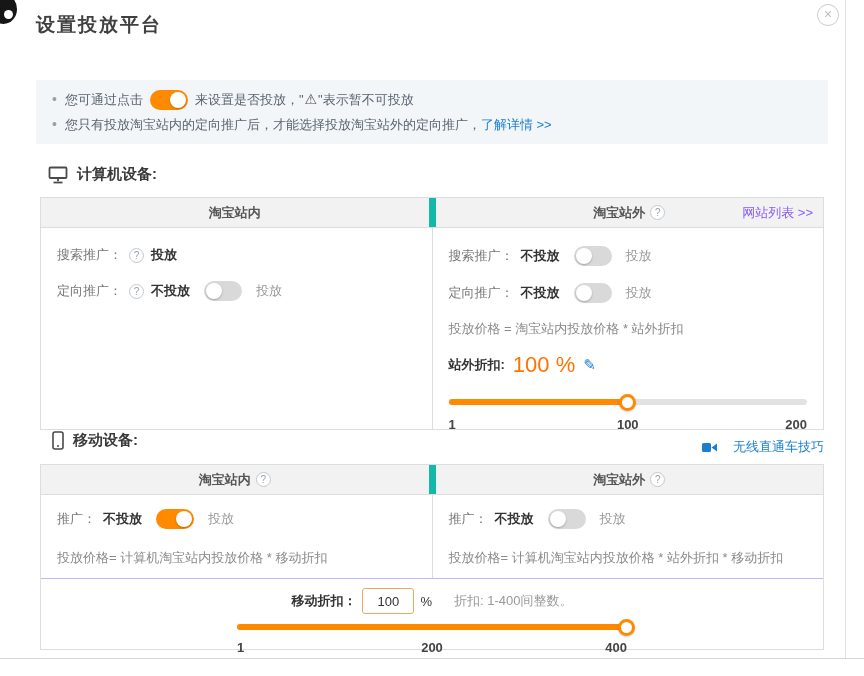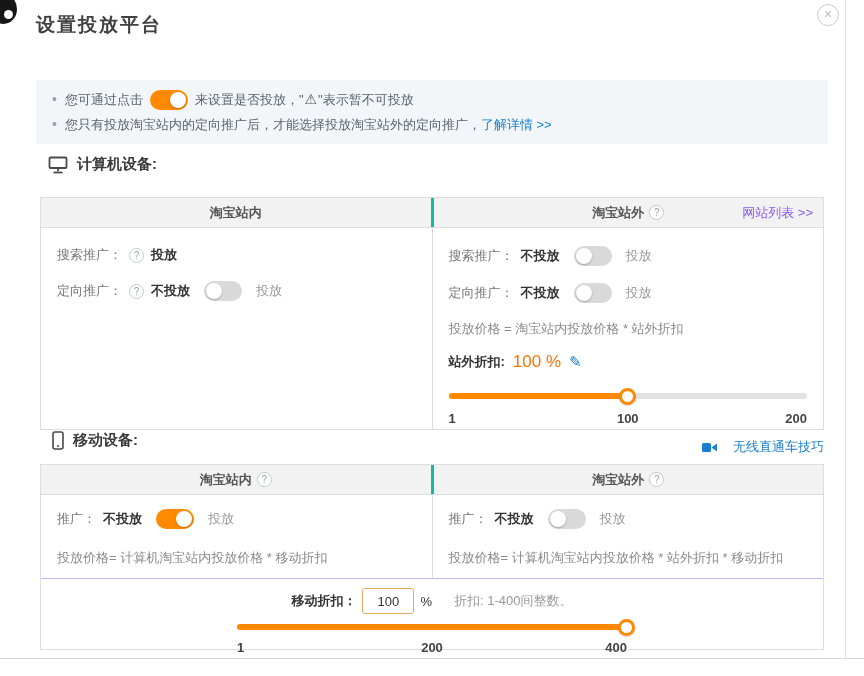--- a/index.html
+++ b/index.html
@@ -29,46 +29,46 @@
   .toggle.on{background:#ff8a00;}
   .toggle.off{background:#d9d9d9;}
   .toggle .knob{position:absolute;top:2px;width:16px;height:16px;border-radius:50%;background:#fff;box-shadow:0 1px 2px rgba(0,0,0,.25);}
   .toggle.on .knob{right:2px;}
   .toggle.off .knob{left:2px;}
 
   .help{display:inline-block;width:13px;height:13px;border:1px solid #c3c9cf;border-radius:50%;color:#9aa2aa;
         font-size:10px;line-height:13px;text-align:center;background:#fff;flex:0 0 auto;cursor:pointer;font-weight:normal;}
 
   .sect{position:absolute;display:flex;align-items:center;gap:9px;font-size:15px;font-weight:bold;color:#3a3a3a;}
-  .sect.computer{left:48px;top:155px;}
+  .sect.computer{left:48px;top:165px;}
   .sect.mobile{left:52px;top:431px;}
   .tips{position:absolute;top:438px;right:40px;display:flex;align-items:center;gap:16px;color:#1a7fd0;cursor:pointer;}
 
   .table{position:absolute;left:40px;width:784px;border:1px solid #ddd;box-sizing:border-box;background:#fff;}
   .t1{top:197px;height:233px;}
   .t2{top:464px;height:186px;}
   .thead{display:flex;height:30px;background:#f2f2f2;border-bottom:1px solid #ddd;box-sizing:border-box;}
   .th{flex:1;display:flex;align-items:center;justify-content:center;gap:5px;font-weight:bold;color:#555;position:relative;}
-  .th + .th{border-left:3px solid #14b8a6;}
+  .th + .th{border-left:7px solid #14b8a6;}
   .sitelist{position:absolute;right:10px;top:0;line-height:30px;color:#8b5cf6;font-weight:normal;cursor:pointer;text-decoration:none;}
   .tbody{display:flex;}
   .t1 .tbody{height:201px;}
   .t2 .tbody{height:83px;}
   .cell{flex:1;box-sizing:border-box;padding:18px 16px 0;overflow:hidden;}
   .t2 .cell{padding:14px 16px 0;}
   .cell + .cell{border-left:1px solid #ddd;}
   .row{display:flex;align-items:center;gap:7px;margin-bottom:17px;white-space:nowrap;}
   .t2 .row{margin-bottom:20px;}
   .lbl{color:#777;}
   .bold{font-weight:bold;color:#333;}
   .muted{color:#999;}
   .formula{color:#8a8a8a;margin:2px 0 14px;white-space:nowrap;}
   .t2 .formula{margin:0;}
   .discount-row{display:flex;align-items:center;gap:8px;margin-bottom:6px;}
-  .discount-val{color:#ff7300;font-size:17px;}
+  .discount-val{color:#ff7300;font-size:22px;}
   .edit{color:#1a7fd0;font-size:15px;cursor:pointer;}
 
   .slider{position:relative;height:16px;margin-top:16px;cursor:pointer;}
   .slider .track{position:absolute;left:0;right:0;top:5px;height:6px;border-radius:3px;background:#e2e2e2;}
   .slider .fill{height:6px;border-radius:3px;background:#ff8a00;}
   .slider .thumb{position:absolute;top:0;width:17px;height:17px;margin-left:-9px;border-radius:50%;background:#fff;
                  border:3px solid #ff8a00;box-sizing:border-box;box-shadow:0 1px 2px rgba(0,0,0,.2);cursor:grab;}
   .slider-labels{position:relative;margin-top:7px;height:16px;font-weight:bold;color:#444;}
   .slider-labels .min{position:absolute;left:0;}
   .slider-labels .mid{position:absolute;left:50%;transform:translateX(-50%);}

